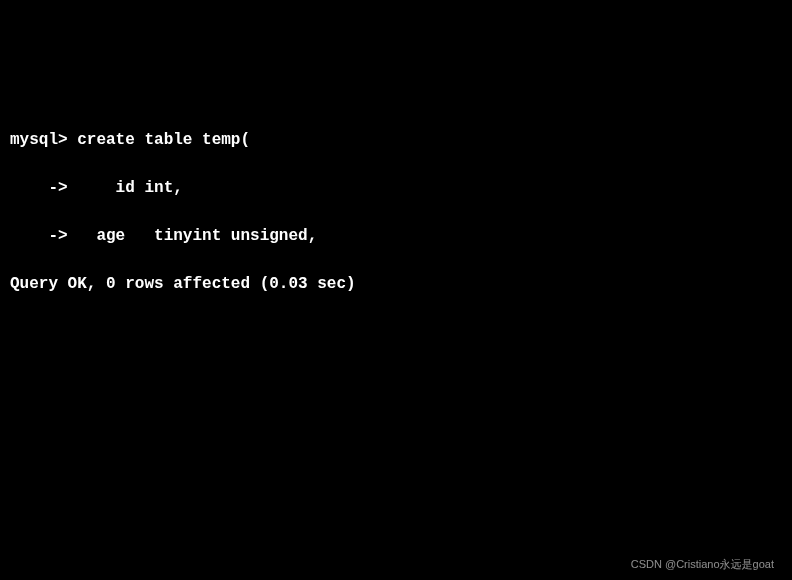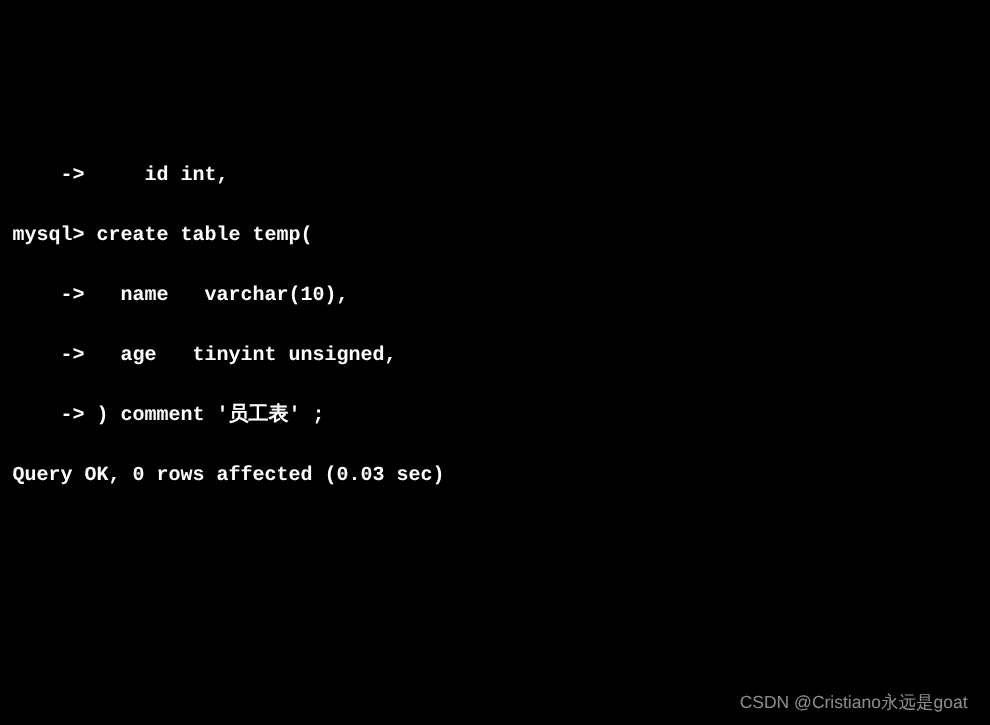--- a/index.html
+++ b/index.html
@@ -22,35 +22,33 @@
     }
     .terminal {
       font-weight: bold;
     }
     .watermark {
       position: absolute;
       bottom: 8px;
       right: 18px;
       color: rgba(255,255,255,0.55);
       font-family: Arial, sans-serif;
-      font-size: 14px;
+      font-size: 11px;
       font-weight: normal;
     }
   </style>
 </head>
 <body>
 
 
 
 <div class="terminal">
+<div>mysql&gt; create table temp(</div>
 <div>    -&gt;     id int,</div>
-<div>mysql&gt; create table temp(</div>
-<div>    -&gt;   name   varchar(10),</div>
 <div>    -&gt;   age   tinyint unsigned,</div>
-<div>    -&gt; ) comment '员工表' ;</div>
 <div>Query OK, 0 rows affected (0.03 sec)</div>
 <div></div>
 
 
 
 
 
 
 
 

